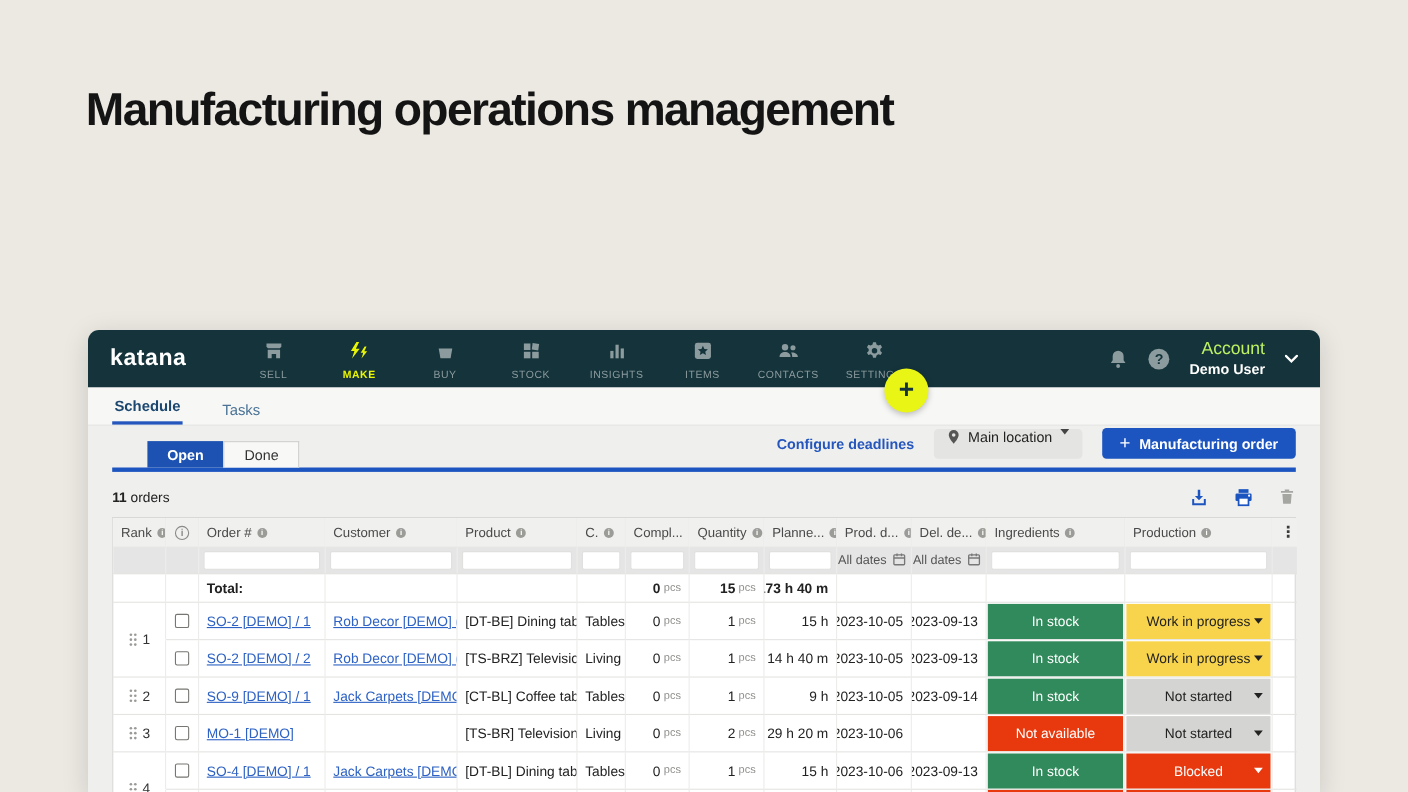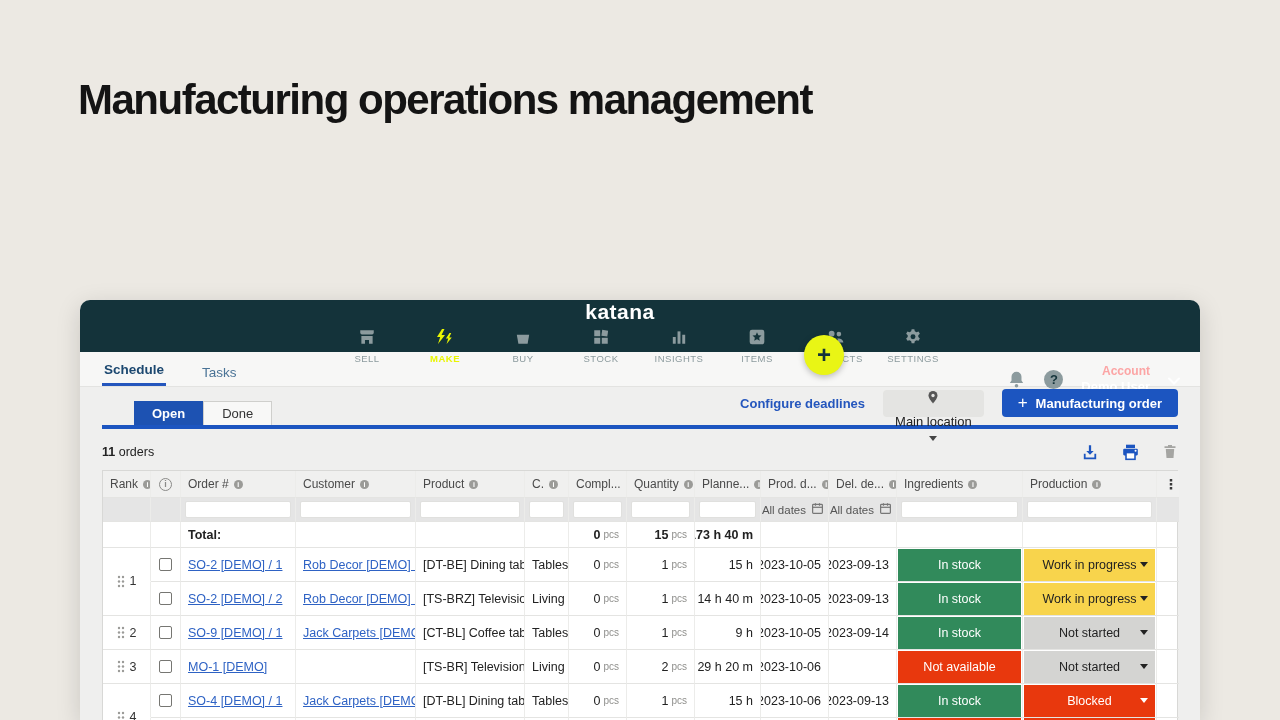--- a/index.html
+++ b/index.html
@@ -10,32 +10,32 @@
   .hero { position:absolute; left:78px; top:76px; width:960px; }
   .hero h1 { font-size:42px; font-weight:bold; color:#141414; letter-spacing:-1.5px; }
   .hero p { margin-top:16px; font-size:18.5px; line-height:27.5px; color:#3D3C37; }
 
   
   .app { position:absolute; left:80px; top:300px; width:1120px; height:420px;
          background:#EFEFEE; border-radius:10px 10px 0 0; overflow:visible;
          box-shadow:0 6px 24px rgba(0,0,0,.15); }
 
   
-  .nav { height:52px; background:#14333A; border-radius:10px 10px 0 0; display:flex; align-items:center; padding:0 20px; position:relative;flex-direction:column; }
+  .nav { height:52px; background:#14333A; border-radius:10px 10px 0 0; display:flex; align-items:center; padding:0 20px; position:relative; }
   .logo { color:#fff; font-size:21px; font-weight:bold; letter-spacing:.5px; margin-right:40px; }
   .nav-items { display:flex; }
   .nav-item { width:78px; display:flex; flex-direction:column; align-items:center; justify-content:center; gap:3px; cursor:pointer; padding-top:4px; }
   .nav-item .lbl { font-size:9.5px; letter-spacing:.5px; color:#8C9B9E; }
   .nav-item svg { fill:#8C9B9E; }
   .nav-item.active .lbl { color:#E9F502; font-weight:bold; }
   .nav-item.active svg { fill:#E9F502; }
   .nav-right { margin-left:auto; display:flex; align-items:center; gap:18px; }
   .help-circle { width:19px; height:19px; border-radius:50%; background:#8C9B9E; color:#14333A; font-size:13px; font-weight:bold; display:flex; align-items:center; justify-content:center; }
   .account { text-align:right; line-height:1.25; cursor:pointer; }
-  .account .acct { color:#fca5a5; font-size:12px; font-weight:bold; }
+  .account .acct { color:#bef264; font-size:16px; font-weight:normal; }
   .account .user { color:#fff; font-size:13px; font-weight:bold; }
 
   .fab { position:absolute; left:724px; top:35px; width:40px; height:40px; border-radius:50%;
          background:#E9F515; color:#14333A; font-size:24px; font-weight:bold; display:flex; align-items:center; justify-content:center;
          box-shadow:0 2px 6px rgba(0,0,0,.25); z-index:30; cursor:pointer; }
 
   
   .tabstrip { height:35px; background:#F7F7F6; display:flex; align-items:flex-end; padding:0 22px; gap:34px; border-bottom:1px solid #E3E3E1; }
   .pagetab { font-size:13.5px; padding:8px 2px 6px; cursor:pointer; }
   .pagetab.active { color:#1C4870; font-weight:bold; border-bottom:3px solid #2456BD; }
@@ -45,21 +45,21 @@
   .content { padding:0 22px; }
 
   .toolbar { position:relative; height:46px; }
   .toolbar .blue-line { position:absolute; left:0; right:0; top:38px; height:4px; background:#1C55C0; }
   .seg { position:absolute; left:32px; top:14px; display:flex; }
   .seg .segtab { height:24px; padding:0 18px; font-size:13px; display:flex; align-items:center; cursor:pointer; }
   .seg .segtab.on { background:#1D52B2; color:#fff; font-weight:bold; }
   .seg .segtab.off { background:#F8F8F7; color:#333; border:1px solid #CFCFCC; border-bottom:none; }
   .tb-right { position:absolute; right:0; top:2px; display:flex; align-items:center; gap:18px; }
   .link { color:#2456BD; font-size:13px; font-weight:bold; cursor:pointer; }
-  .loc-pill { background:#E4E4E2; border-radius:4px; height:27px; display:flex; align-items:center; gap:7px; padding:0 12px; font-size:13px; color:#222; cursor:pointer;flex-direction:column; }
+  .loc-pill { background:#E4E4E2; border-radius:4px; height:27px; display:flex; align-items:flex-start; gap:7px; padding:0 12px; font-size:13px; color:#222; cursor:pointer; }
   .caret { width:0; height:0; border-left:4px solid transparent; border-right:4px solid transparent; border-top:5px solid #444; }
   .btn-primary { background:#1C55C0; color:#fff; border:none; border-radius:4px; height:28px; padding:0 16px; font-size:13px; font-weight:bold; display:flex; align-items:center; gap:8px; cursor:pointer; font-family:inherit; }
   .btn-primary .plus { font-size:17px; font-weight:normal; }
 
   .orders-bar { height:37px; display:flex; align-items:center; }
   .orders-bar .count { font-size:12.5px; color:#222; }
   .orders-bar .count b { font-weight:bold; }
   .ob-icons { margin-left:auto; display:flex; align-items:center; gap:22px; }
   .icon-btn { cursor:pointer; display:flex; }
 

